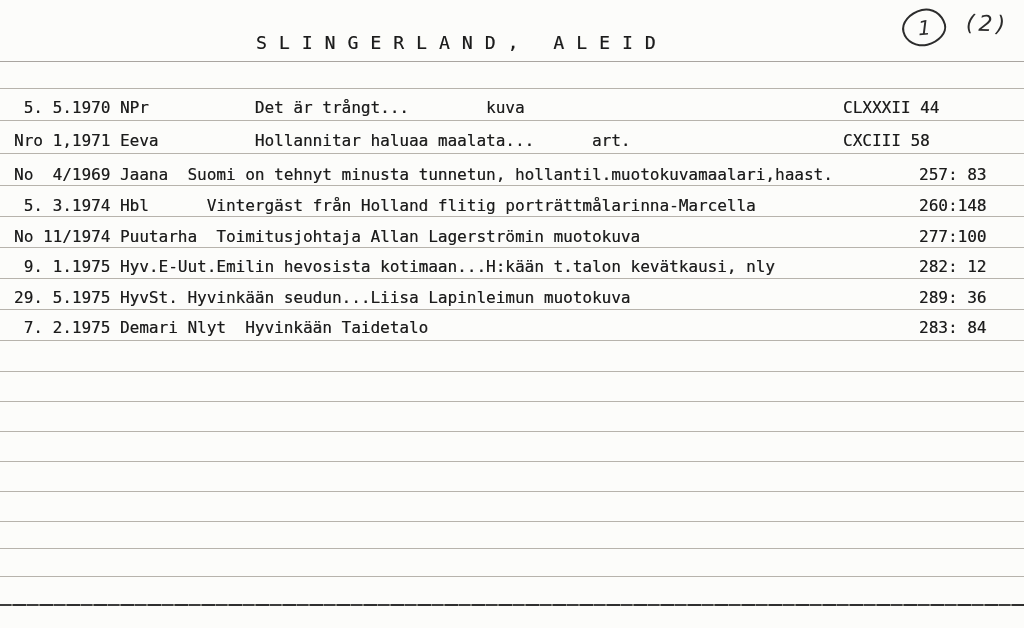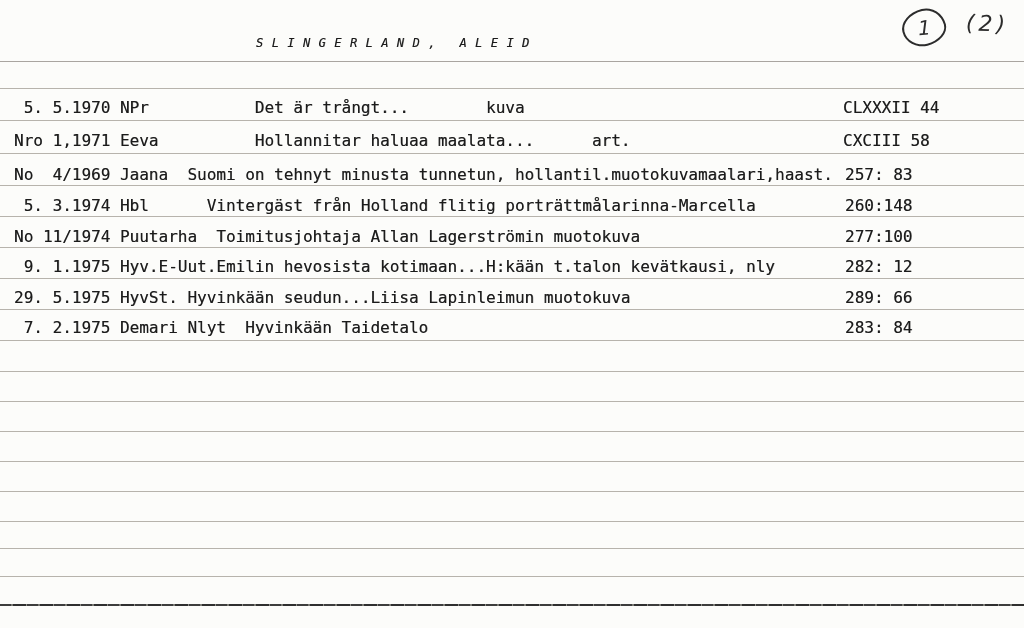--- a/index.html
+++ b/index.html
@@ -35,31 +35,30 @@
   .typed {
     position: absolute;
     white-space: pre;
     font-size: 16px;
     line-height: 20px;
     text-shadow: 0.35px 0 0 rgba(20,20,20,0.55);
   }
   .header-name {
     left: 256px;
     top: 33px;
-    font-size: 12px;
+    font-size: 18px;
     letter-spacing: 0.6px;
-    font-style: italic;
   }
   .header-descriptor {
     left: 754px;
     top: 36px;
   }
   .entry-line { left: 14px; text-align: right; }
   .entry-ref-roman { left: 843px; }
-  .entry-ref-num { left: 845px; text-align: center; }
+  .entry-ref-num { left: 919px; text-align: center; }
   .annotation-circle {
     position: absolute;
     left: 902px;
     top: 9px;
     width: 44px;
     height: 37px;
     border: 2px solid #2c2c2c;
     border-radius: 55% 45% 52% 48% / 48% 56% 44% 52%;
     transform: rotate(-14deg);
     display: flex;
@@ -136,20 +135,20 @@
   <div>
     <span class="typed entry-line" style="top:227px">No 11/1974 Puutarha  Toimitusjohtaja Allan Lagerströmin muotokuva</span>
     <span class="typed entry-ref-num" style="top:227px">277:100</span>
   </div>
   <div>
     <span class="typed entry-line" style="top:257px"> 9. 1.1975 Hyv.E-Uut.Emilin hevosista kotimaan...H:kään t.talon kevätkausi, nly</span>
     <span class="typed entry-ref-num" style="top:257px">282: 12</span>
   </div>
   <div>
     <span class="typed entry-line" style="top:288px">29. 5.1975 HyvSt. Hyvinkään seudun...Liisa Lapinleimun muotokuva</span>
-    <span class="typed entry-ref-num" style="top:288px">289: 66</span>
+    <span class="typed entry-ref-num" style="top:288px">289: 36</span>
   </div>
   <div>
     <span class="typed entry-line" style="top:318px"> 7. 2.1975 Demari Nlyt  Hyvinkään Taidetalo</span>
     <span class="typed entry-ref-num" style="top:318px">283: 84</span>
   </div>
 
 </div>
 
 </body></html>

